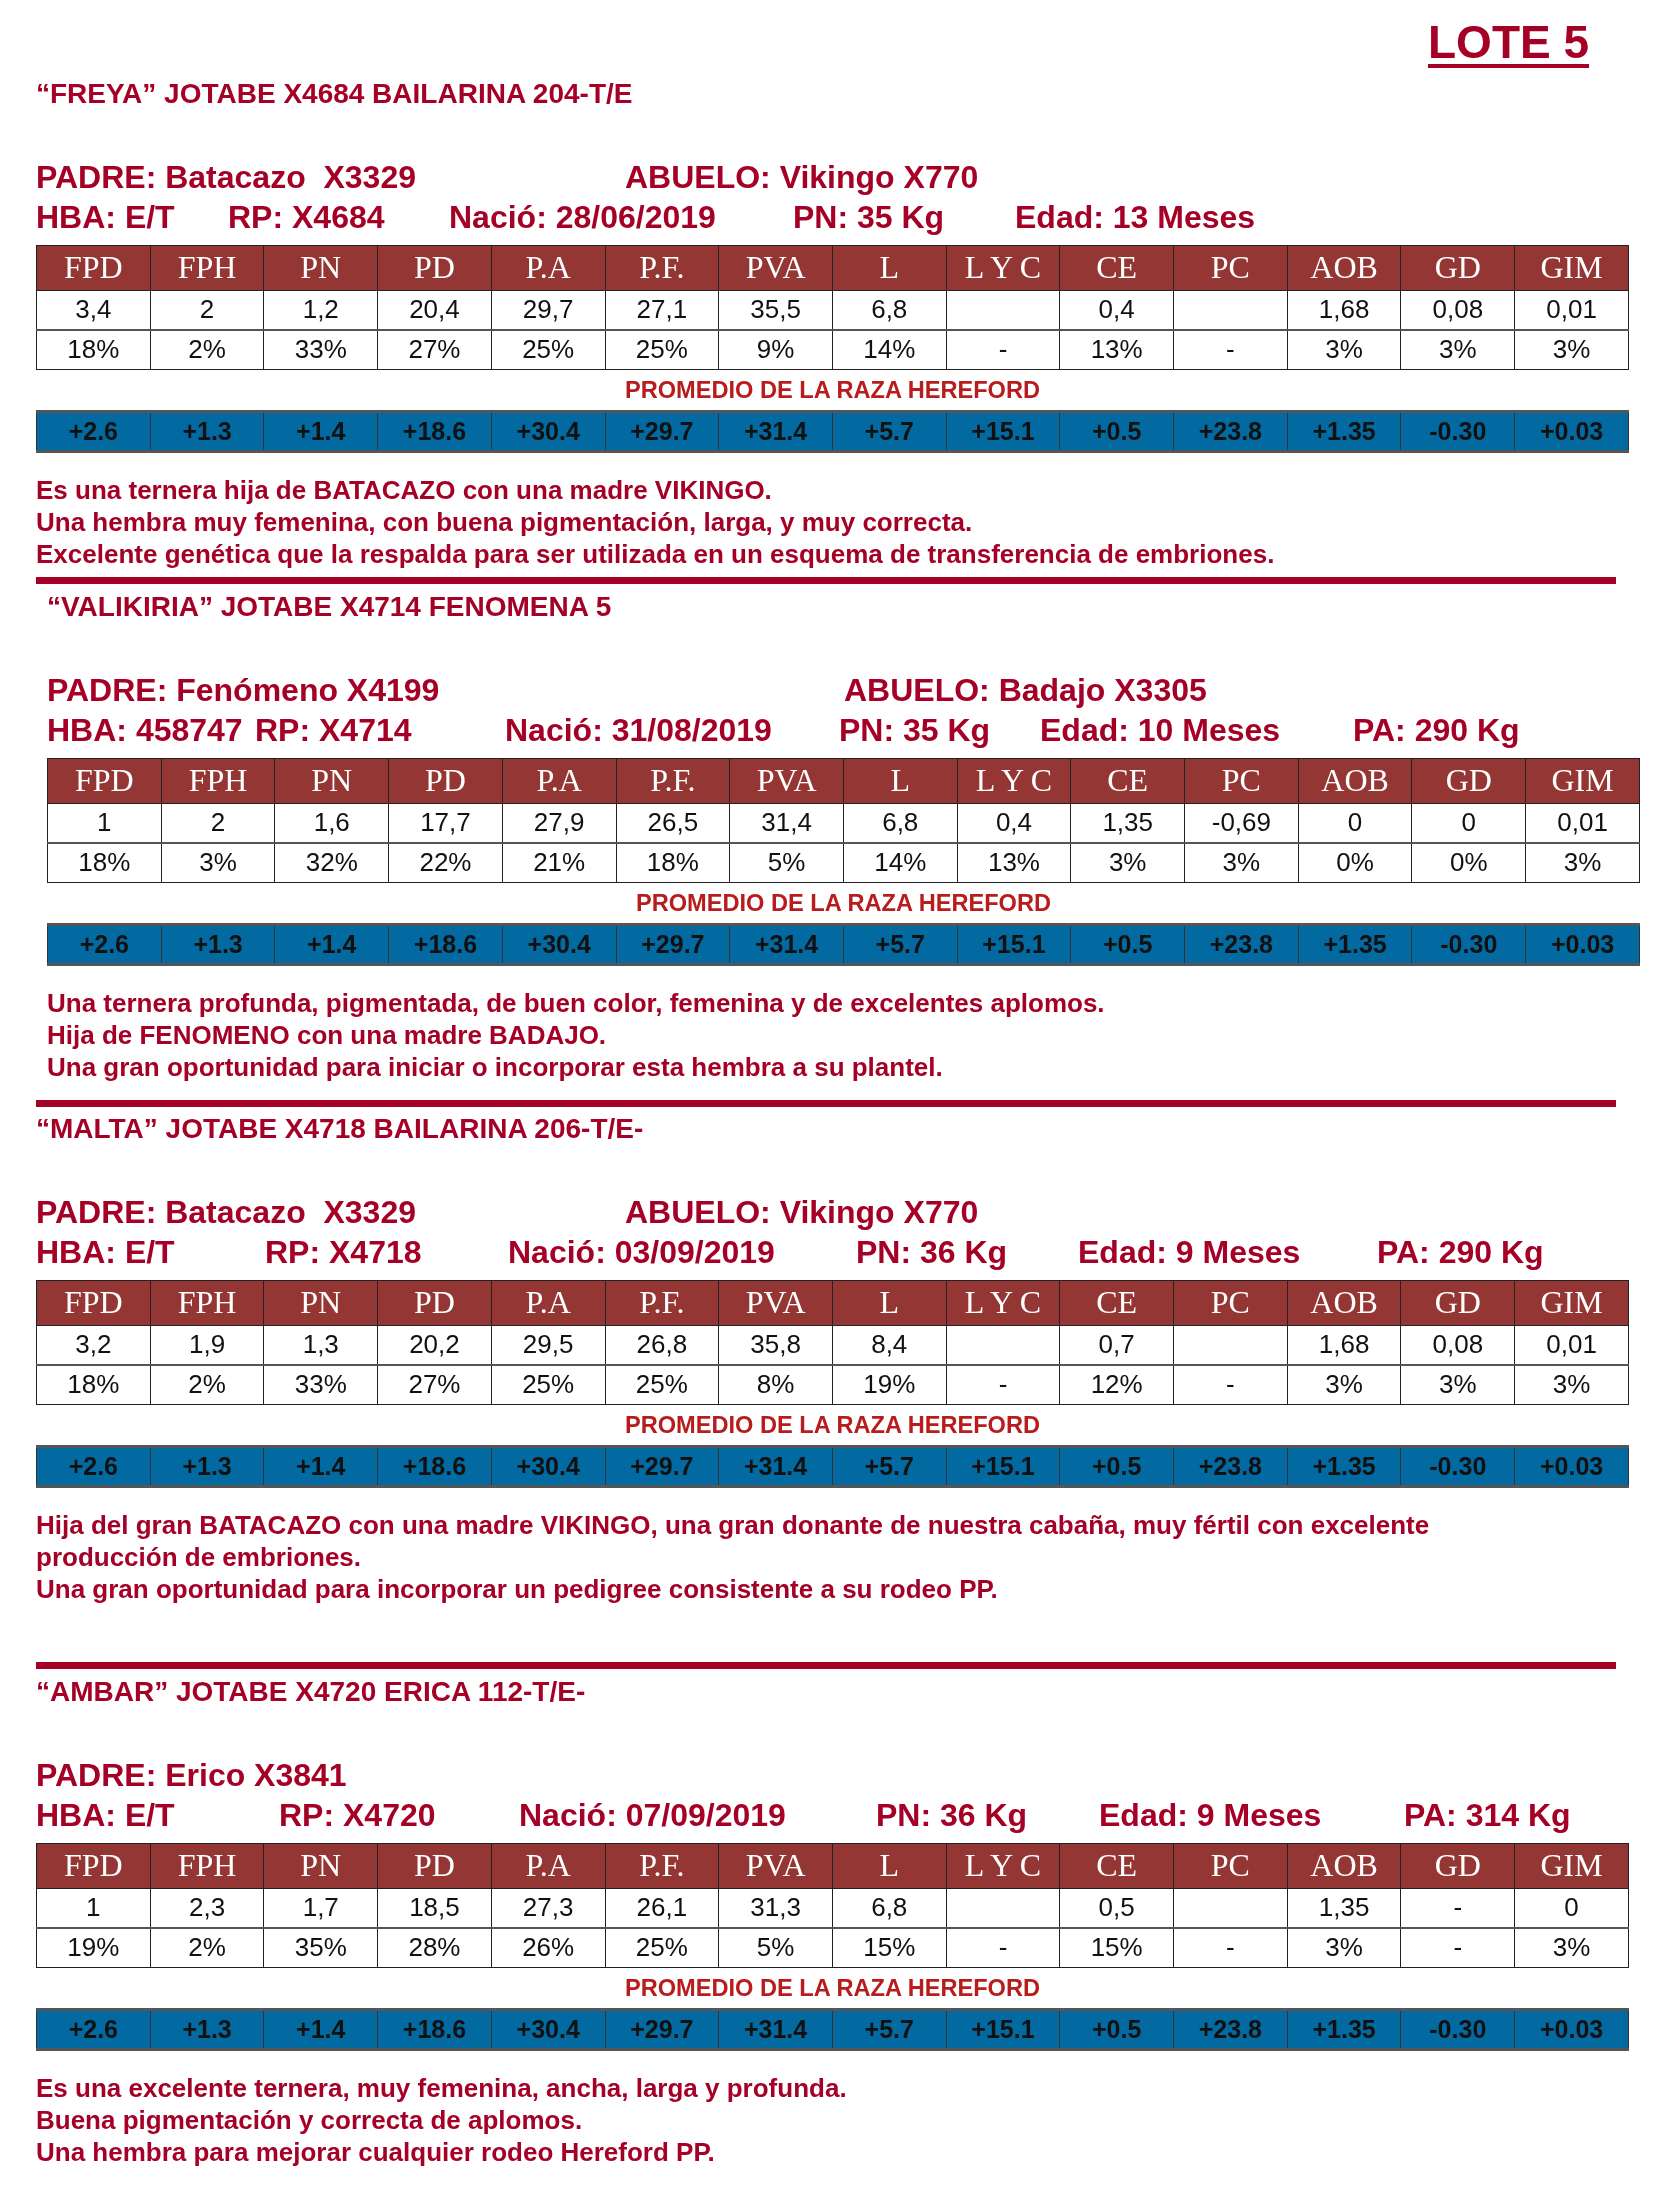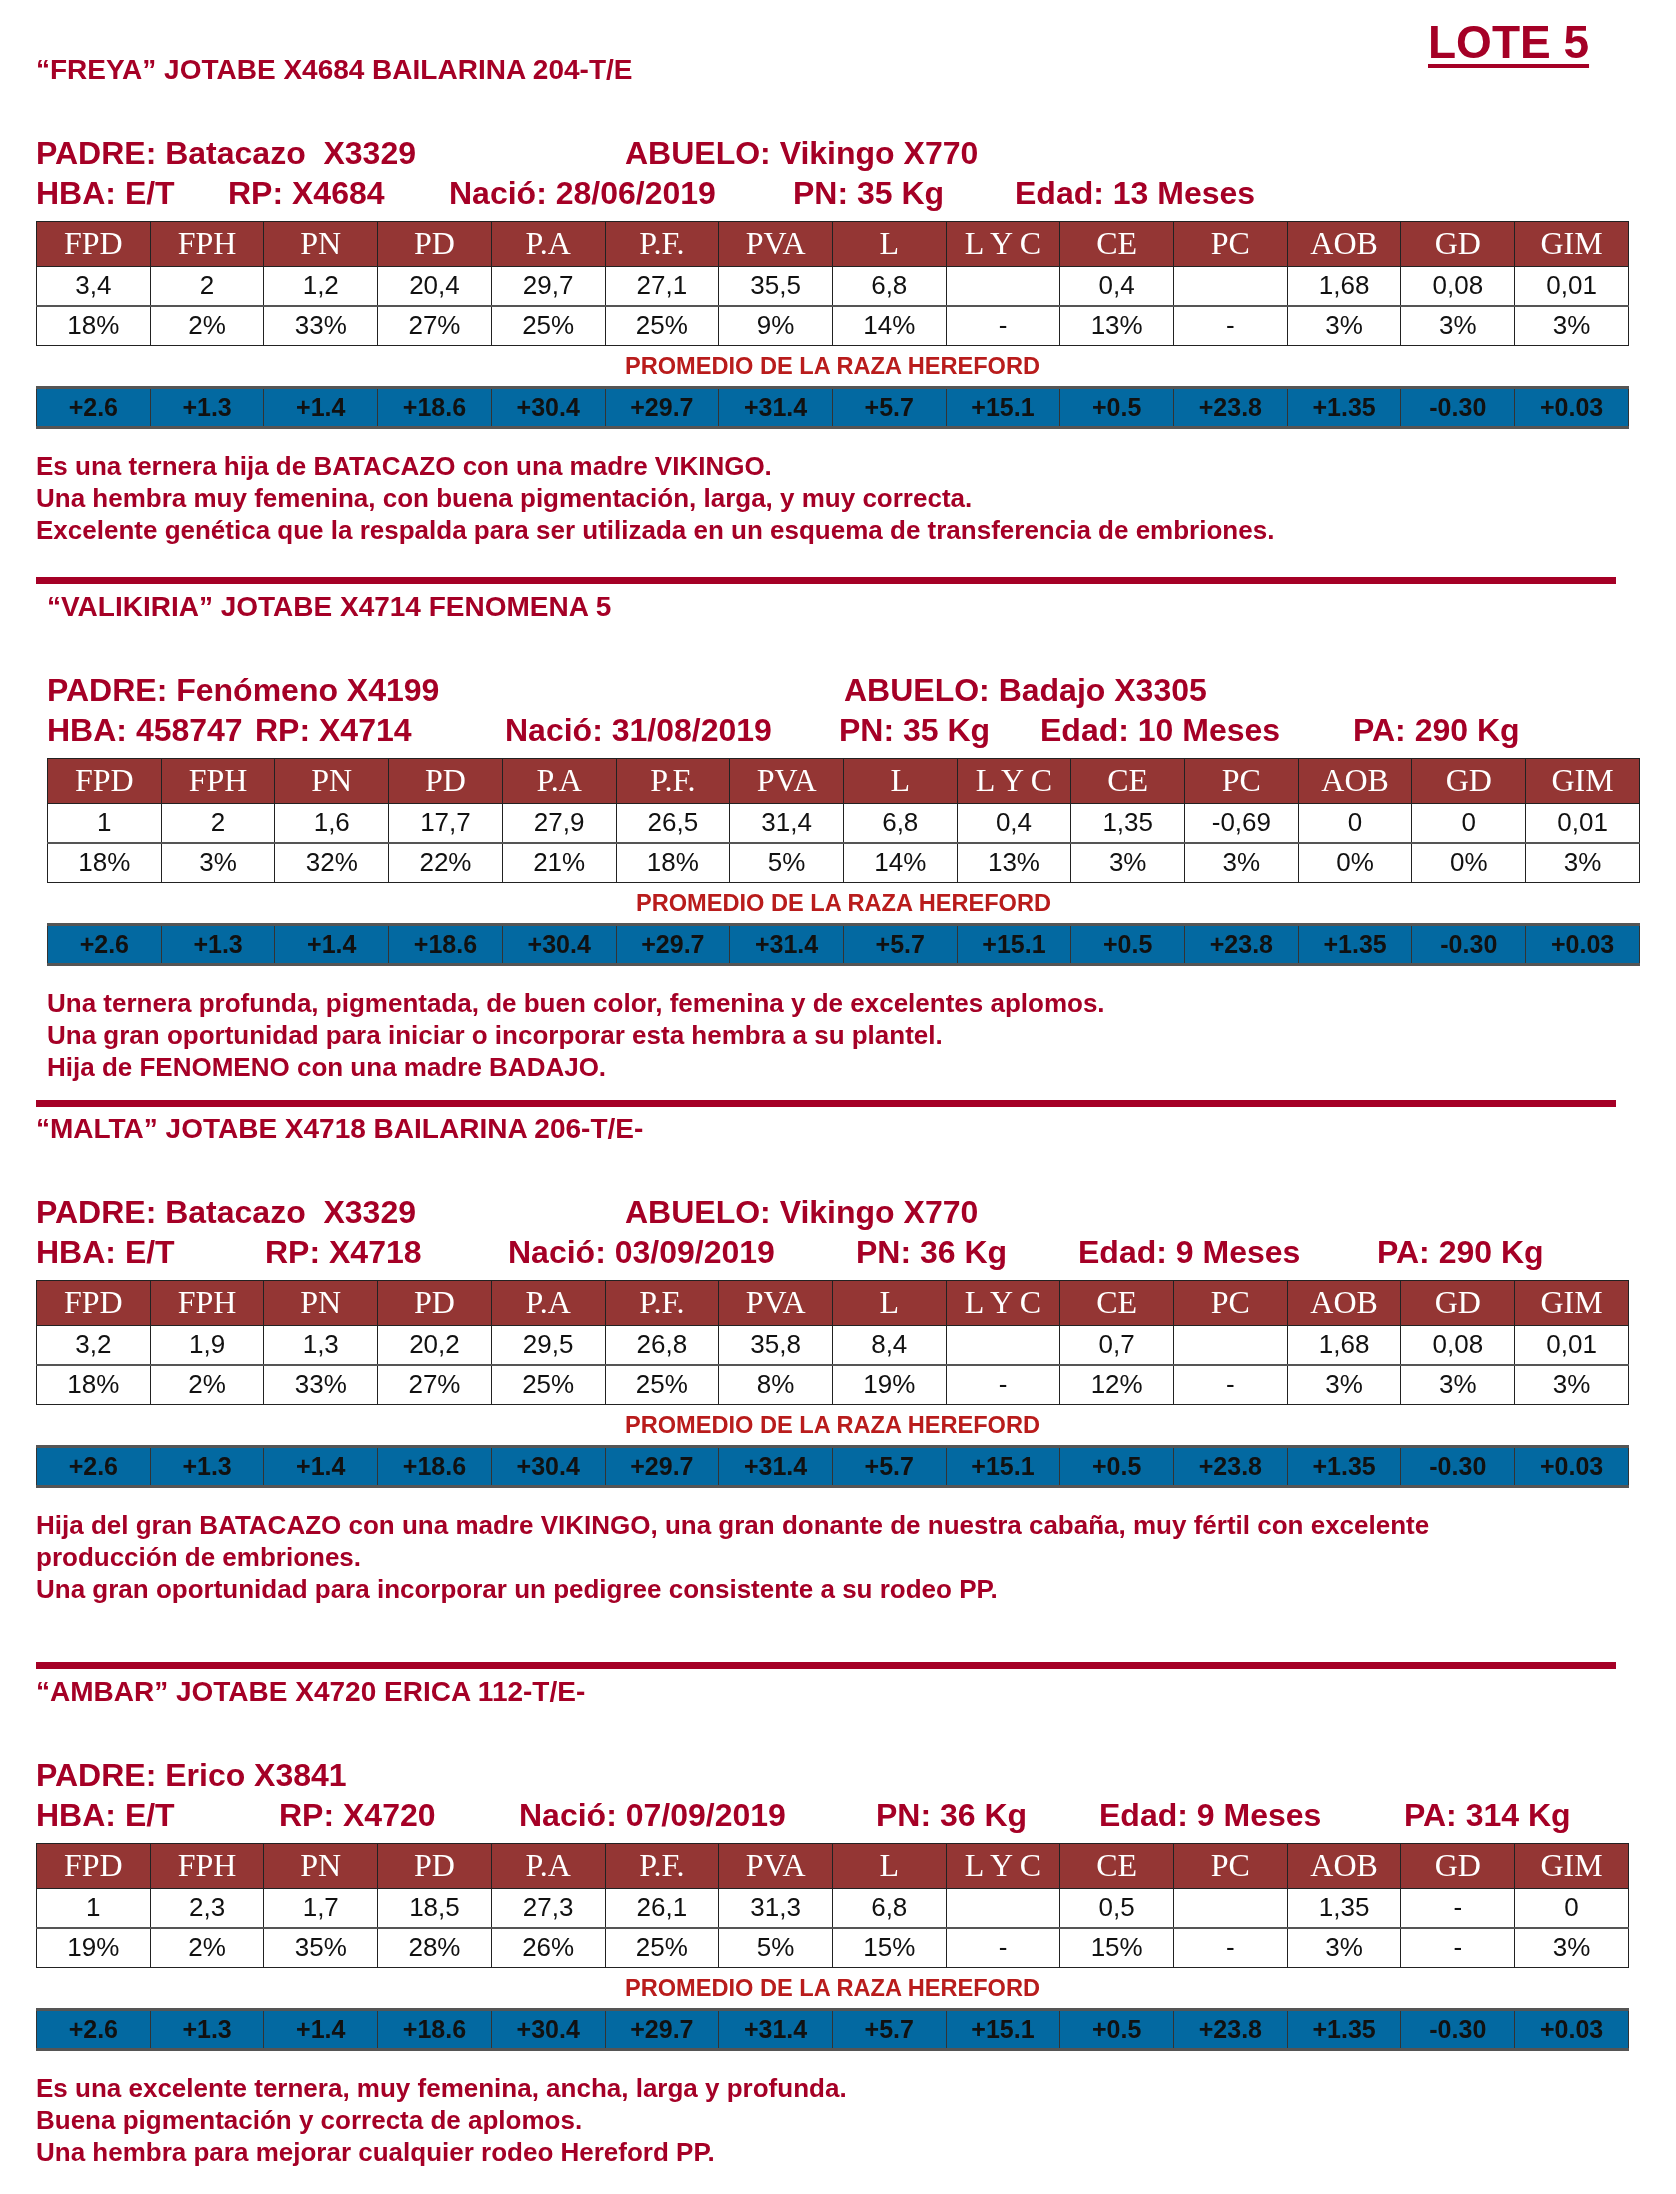--- a/index.html
+++ b/index.html
@@ -37,21 +37,21 @@
     }
     .desc { margin-top: 21px; font-size: 26px; font-weight: bold; line-height: 32px; color: #a50026; }
     .sep { position: absolute; left: 36px; width: 1580px; height: 7px; background: #a50026; }
   </style>
 </head>
 <body>
 
 <div class="lote-title">LOTE 5</div>
 
 <div id="animals">
-    <div class="animal" style="top: 52px;">
+    <div class="animal" style="top: 76px;">
     <div class="animal-name">“FREYA” JOTABE X4684 BAILARINA 204-T/E</div>
     <div class="pedigree">
       <span style="white-space:pre">PADRE: Batacazo  X3329</span>
       <span class="abuelo" style="left:589px">ABUELO: Vikingo X770</span>
     </div>
     <div class="info">
         <span style="left:0px">HBA: E/T</span>
         <span style="left:192px">RP: X4684</span>
         <span style="left:413px">Nació: 28/06/2019</span>
         <span style="left:757px">PN: 35 Kg</span>
@@ -218,22 +218,22 @@
             <td>+0.5</td>
             <td>+23.8</td>
             <td>+1.35</td>
             <td>-0.30</td>
             <td>+0.03</td>
           </tr>
         </tbody>
       </table>
     <div class="desc">
         <div>Una ternera profunda, pigmentada, de buen color, femenina y de excelentes aplomos.</div>
+        <div>Hija de FENOMENO con una madre BADAJO.</div>
         <div>Una gran oportunidad para iniciar o incorporar esta hembra a su plantel.</div>
-        <div>Hija de FENOMENO con una madre BADAJO.</div>
       </div>
   </div>
     <div class="animal" style="top: 1111px;">
     <div class="animal-name">“MALTA” JOTABE X4718 BAILARINA 206-T/E-</div>
     <div class="pedigree">
       <span style="white-space:pre">PADRE: Batacazo  X3329</span>
       <span class="abuelo" style="left:589px">ABUELO: Vikingo X770</span>
     </div>
     <div class="info">
         <span style="left:0px">HBA: E/T</span>

